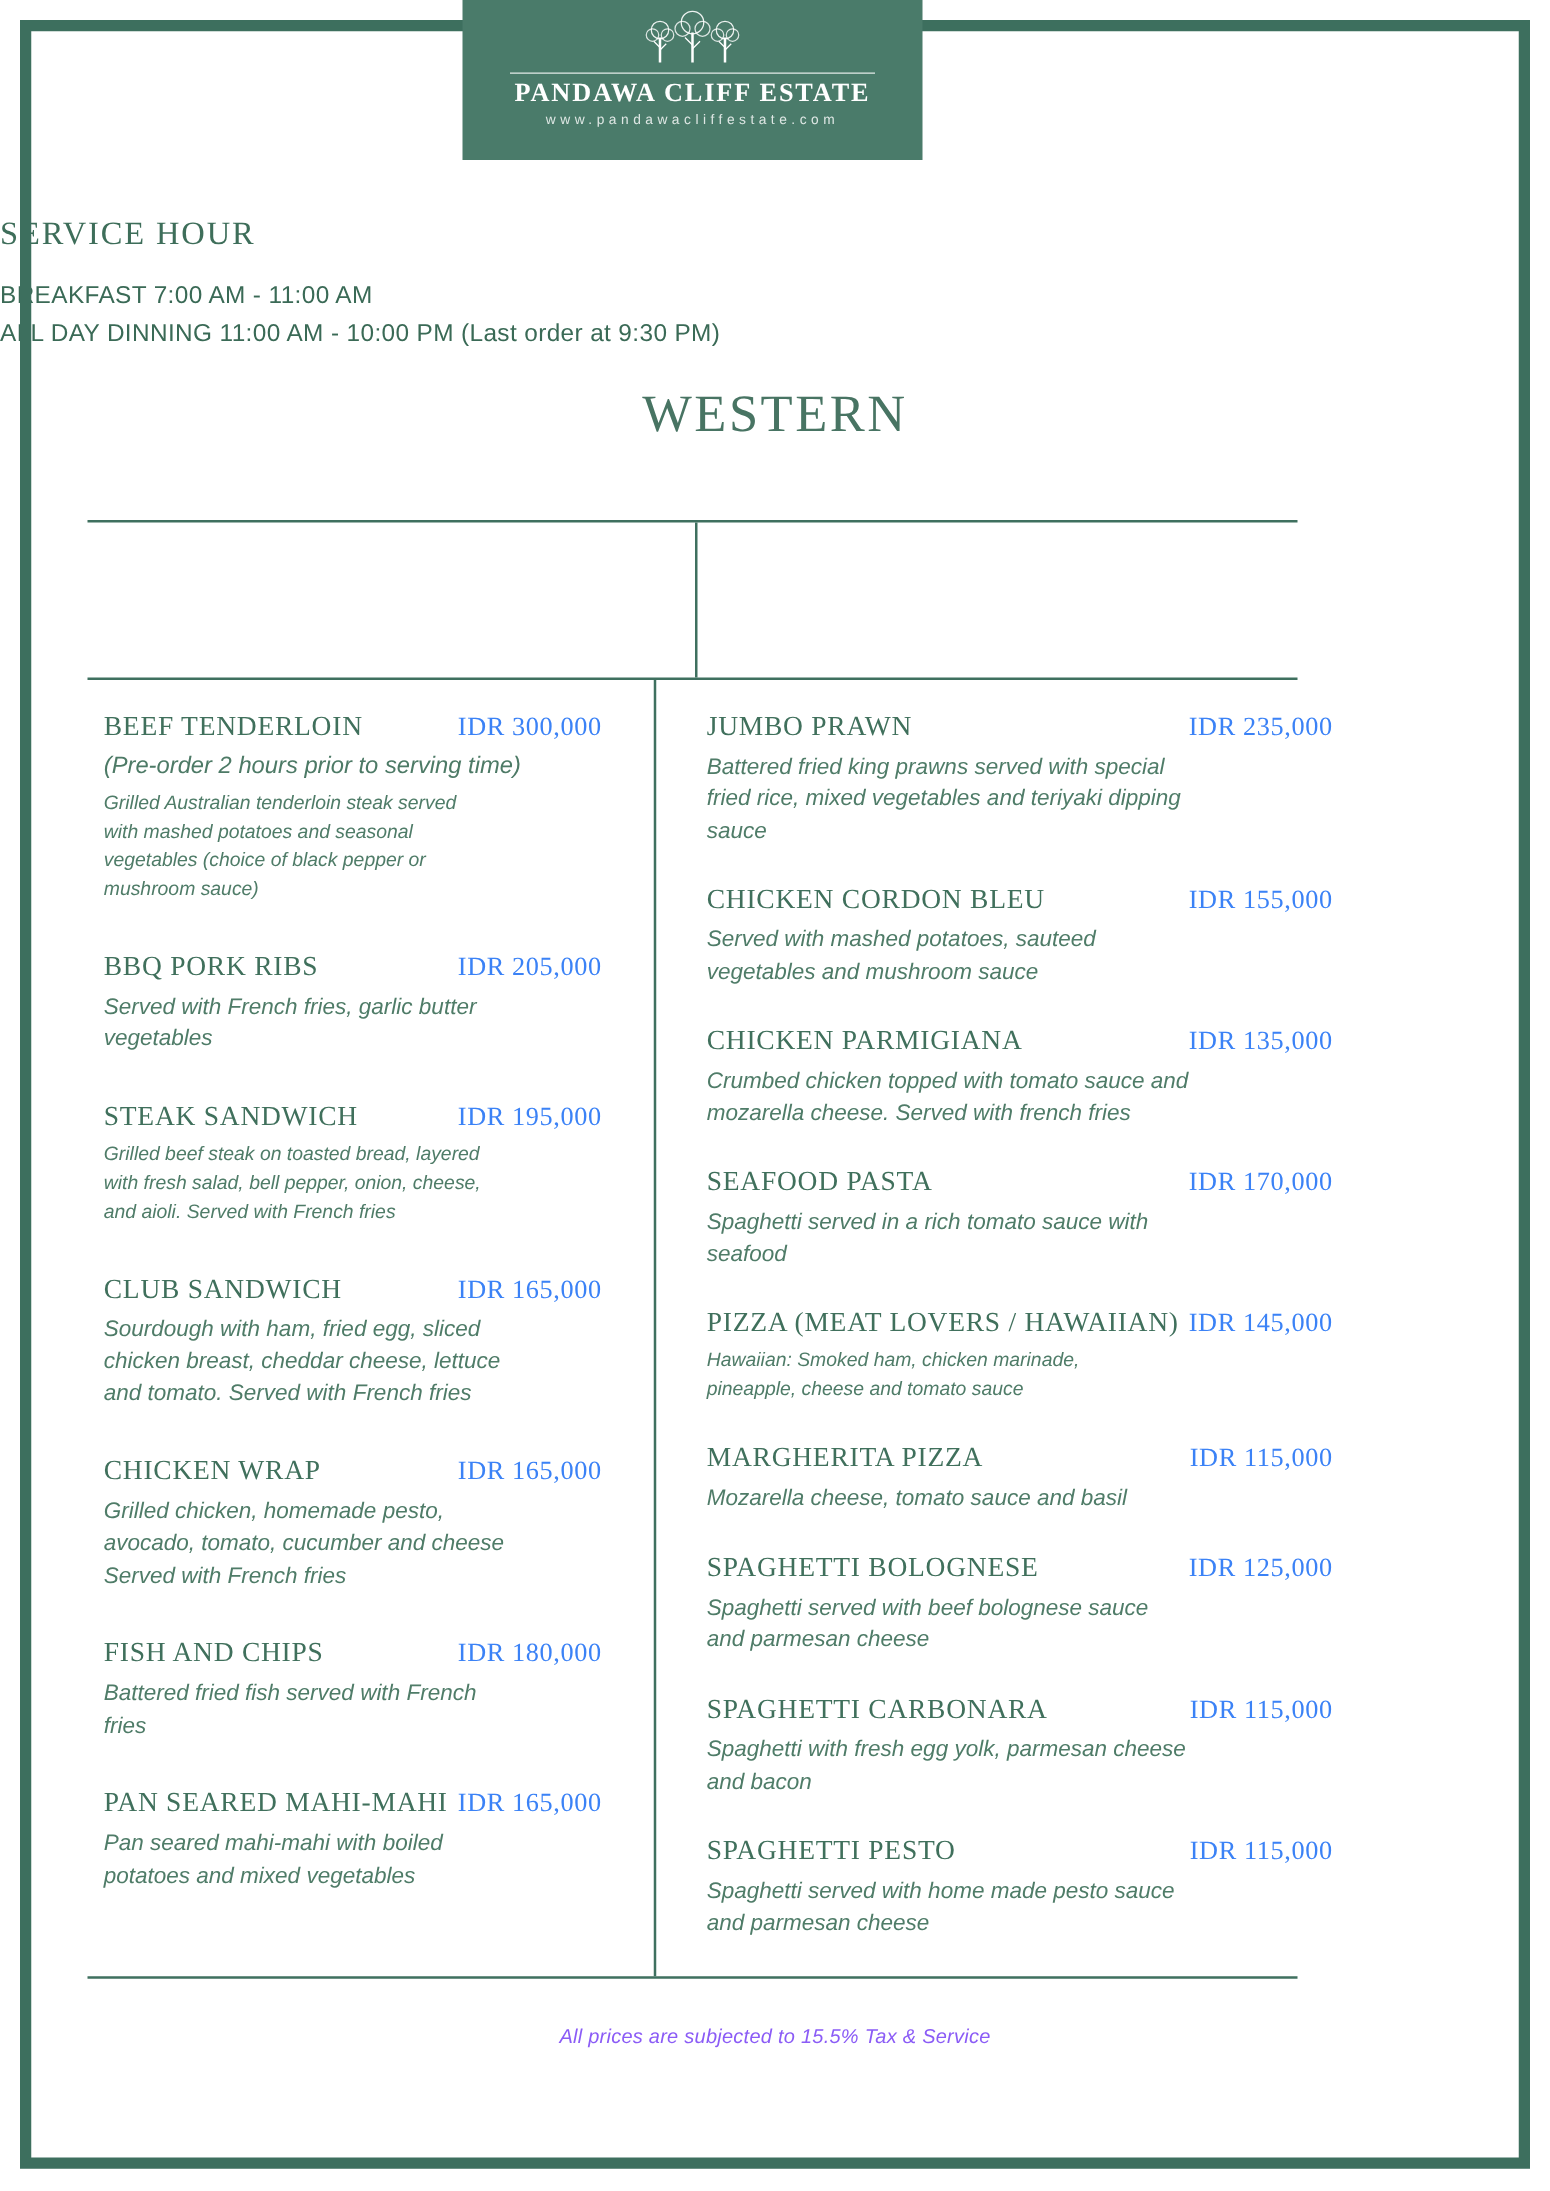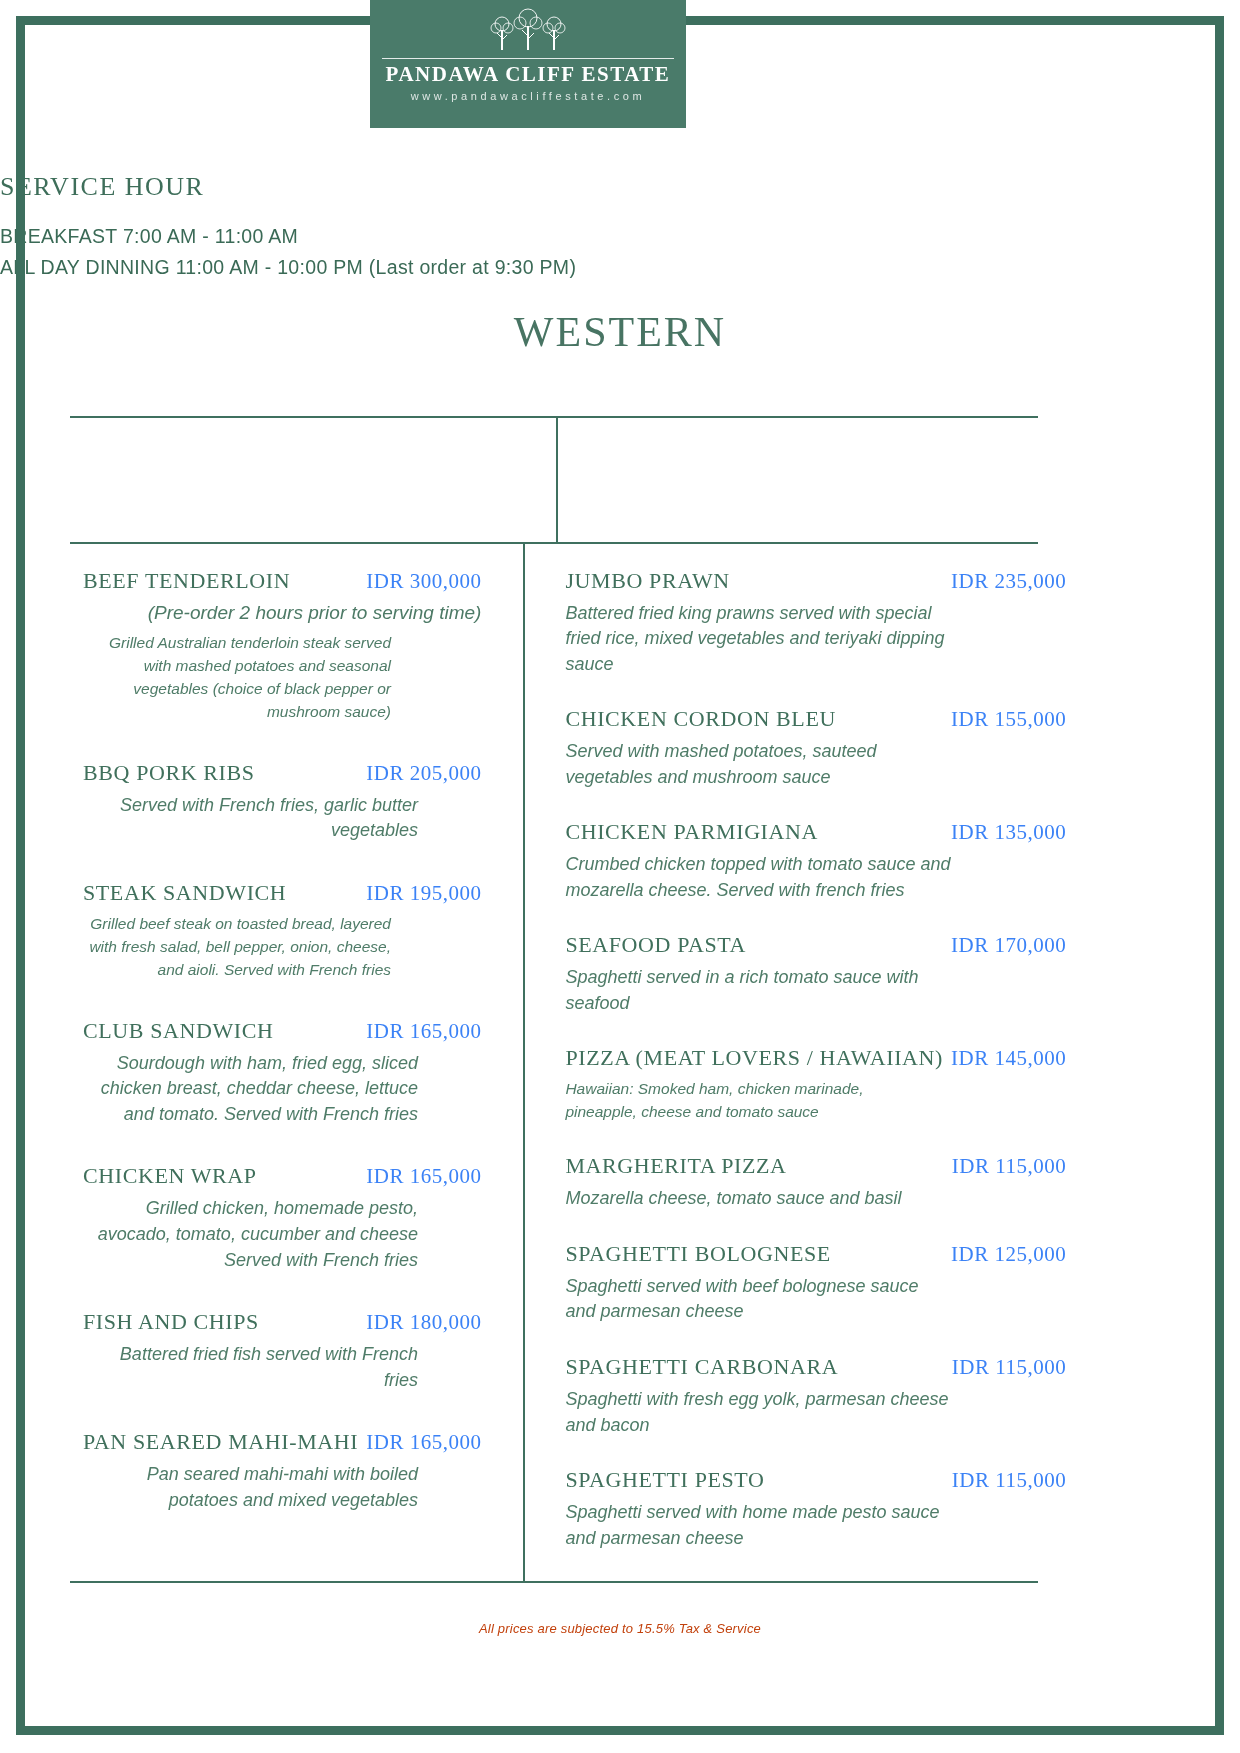--- a/index.html
+++ b/index.html
@@ -13,21 +13,21 @@
   body{
     width:1240px;height:1753px;background:#ffffff;position:relative;
     font-family:"Liberation Sans",sans-serif;overflow:hidden;
   }
   .frame{
     position:absolute;left:16px;top:16px;right:16px;bottom:18px;
     border:9px solid var(--green-frame);pointer-events:none;
   }
   
   .brand-band{
-    position:absolute;top:0;left:370px;width:316px;height:128px;
+    position:absolute;top:0;left:370px;width:368px;height:128px;
     background:var(--green-band);display:flex;flex-direction:column;
     align-items:center;justify-content:flex-start;padding-top:6px;box-sizing:border-box;
   }
   .trees{width:84px;height:50px;display:block;}
   .brand-rule{width:292px;height:1px;background:rgba(255,255,255,.85);margin:2px 0 3px;}
   .brand-name{
     font-family:"Liberation Serif",serif;color:#ffffff;font-size:21px;
     letter-spacing:1.5px;font-weight:bold;
   }
   .brand-site{
@@ -52,21 +52,21 @@
     border-top:2px solid var(--green-line);
     border-bottom:2px solid var(--green-line);
   }
   .head-row{display:flex;height:124px;border-bottom:2px solid var(--green-line);}
   .head-cell-left{width:486px;border-right:2px solid var(--green-line);}
   .head-cell-right{flex:1;}
   .body-row{display:flex;min-height:1026px;box-sizing:border-box;}
   .col{display:flex;flex-direction:column;box-sizing:border-box;}
   .col-left{
     width:486px;border-right:2px solid var(--green-line);
-    padding:24px 42px 30px 13px;gap:36px;text-align:right;
+    padding:24px 42px 30px 13px;gap:36px;
   }
   .col-right{flex:1;padding:24px 0 30px 40px;gap:29px;}
   .item-row{display:flex;justify-content:space-between;align-items:flex-start;gap:8px;}
   .item-name{
     margin:0;font-family:"Liberation Serif",serif;font-weight:normal;
     color:var(--green-head);font-size:22px;letter-spacing:.6px;white-space:nowrap;
   }
   .item-price{
     font-family:"Liberation Serif",serif;color:#3b82f6;font-size:21px;
     letter-spacing:.5px;white-space:nowrap;padding-top:1px;
@@ -78,21 +78,21 @@
     margin:7px 0 0;font-style:italic;color:var(--green-text);
     font-size:18px;line-height:1.42;
   }
   .col-left .item-desc{max-width:335px;}
   .col-right .item-desc{max-width:388px;}
   .col-left .item-desc.small{font-size:15.5px;max-width:308px;line-height:1.48;}
   .col-right .item-desc.small{font-size:15.5px;max-width:372px;line-height:1.48;}
   
   .tax-note{
     text-align:center;margin:38px 0 0;font-style:italic;
-    color:#c2410c;font-size:13px;letter-spacing:.2px;
+    color:#8b5cf6;font-size:16px;letter-spacing:.2px;
   }
 </style>
 </head>
 <body>
 
 <div class="frame"></div>
 
 <header class="brand-band">
   <svg class="trees" viewBox="0 0 84 50" fill="none" stroke="#ffffff">
 

